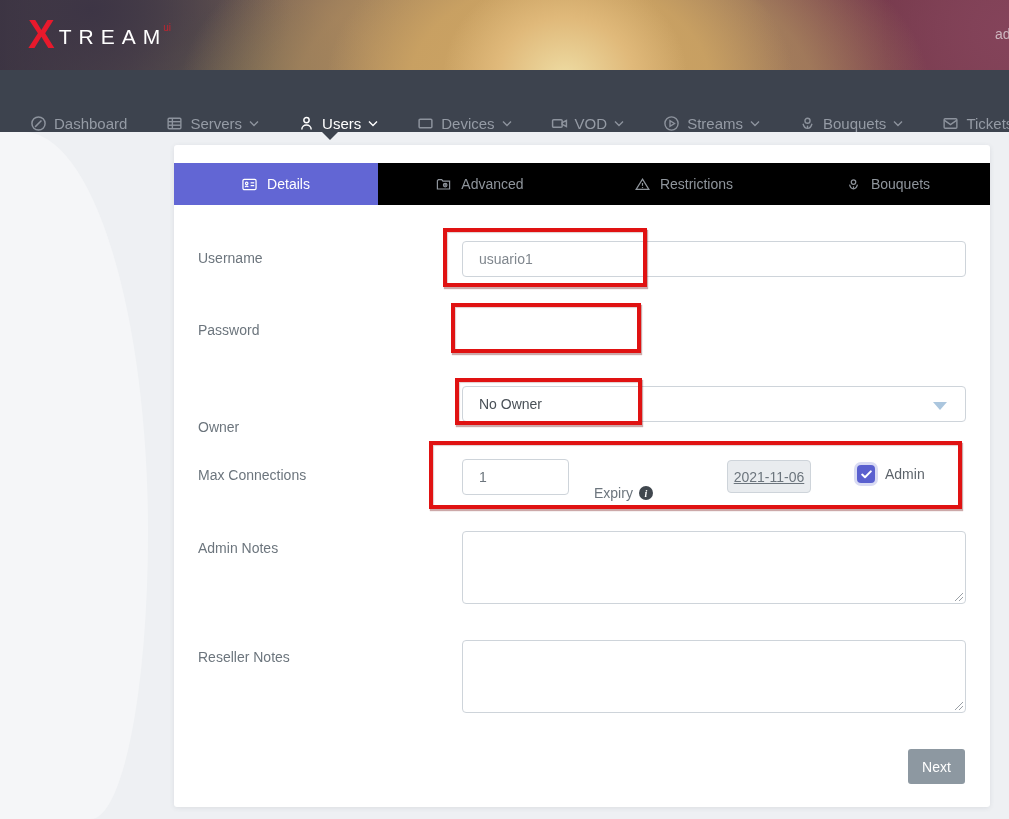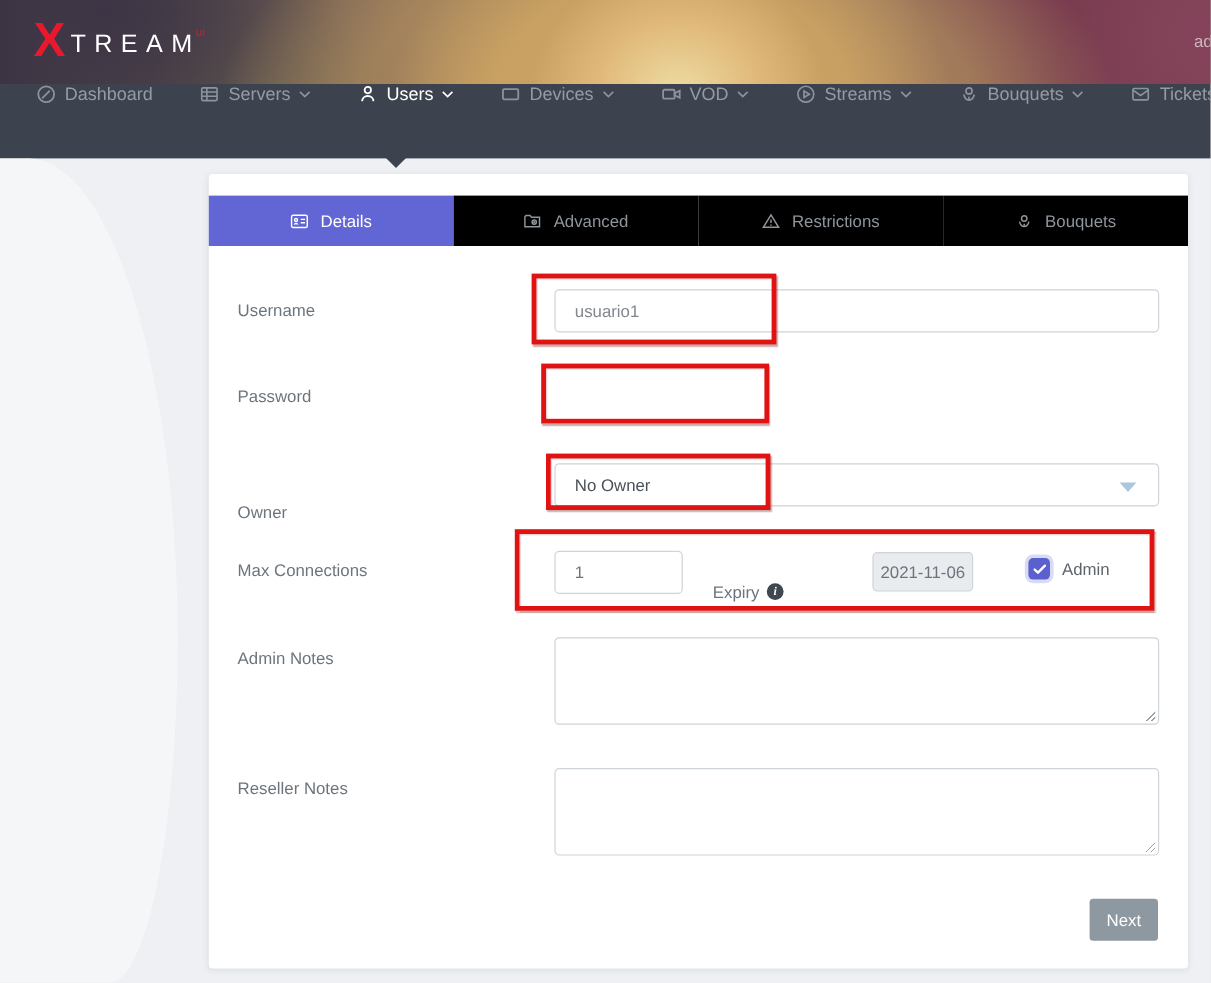--- a/index.html
+++ b/index.html
@@ -21,21 +21,21 @@
   }
   .logo { position:absolute; left:28px; top:14px; display:flex; align-items:flex-start; }
   .logo-x { color:#e8192c; font-size:40px; font-weight:bold; line-height:40px; letter-spacing:0; }
   .logo-rest { color:#ffffff; font-size:21px; letter-spacing:7px; line-height:21px; margin:12px 0 0 4px; font-weight:400; }
   .logo-sup { color:#c1242f; font-size:10px; font-weight:normal; margin-top:8px; margin-left:-4px; }
   .account-text { position:absolute; left:995px; top:26px; color:#cdb7bf; font-size:14px; white-space:nowrap; }
 
   
   .nav {
     position:absolute; left:0; top:70px; width:1009px; height:62px;
-    background:#3d434e; display:flex; align-items:flex-start; padding-left:30px;
+    background:#3d434e; display:flex; align-items:flex-end; padding-left:30px;
     column-gap:39px; overflow:hidden; white-space:nowrap;
   }
   .nav-item { display:flex; align-items:center; gap:7px; color:#959ba5; font-size:15px; cursor:pointer; flex:0 0 auto; }
   .nav-item svg { stroke:#8d939d; }
   .nav-item.active { color:#ffffff; }
   .nav-item.active svg { stroke:#ffffff; }
   .nav-notch {
     position:absolute; left:321px; top:131px; width:0; height:0;
     border-left:9px solid transparent; border-right:9px solid transparent; border-top:9px solid #3d434e;
   }
@@ -78,21 +78,21 @@
   }
   .expiry-wrap { position:absolute; left:420px; top:340px; display:flex; align-items:center; gap:6px; color:#6c757d; font-size:14px;justify-content:center; }
   .info-icon {
     width:14px; height:14px; border-radius:50%; background:#40474e; color:#fff;
     font-size:10px; font-weight:bold; display:inline-flex; align-items:center; justify-content:center;
     font-family:"Liberation Serif","DejaVu Serif",serif; font-style:italic;
   }
   .date-field {
     position:absolute; left:553px; top:315px; width:84px; height:33px;
     background:#e9ecef; border:1px solid #ced4da; border-radius:4px;
-    display:flex; align-items:center; justify-content:center; font-size:14px; color:#6c757d; cursor:pointer;
+    display:flex; align-items:center; justify-content:center; font-size:14px; color:#6c757d; cursor:pointer;text-decoration:underline;
   }
   .checkbox {
     position:absolute; left:683px; top:320px; width:18px; height:18px; border-radius:4px;
     background:#5a60cf; display:flex; align-items:center; justify-content:center;
     box-shadow:0 0 0 3px #d9dbf3; cursor:pointer;
   }
   .never-label { position:absolute; left:711px; top:321px; color:#5d646b; font-size:14px; }
 
   .notes-area {
     position:absolute; left:288px; width:504px; height:73px;

